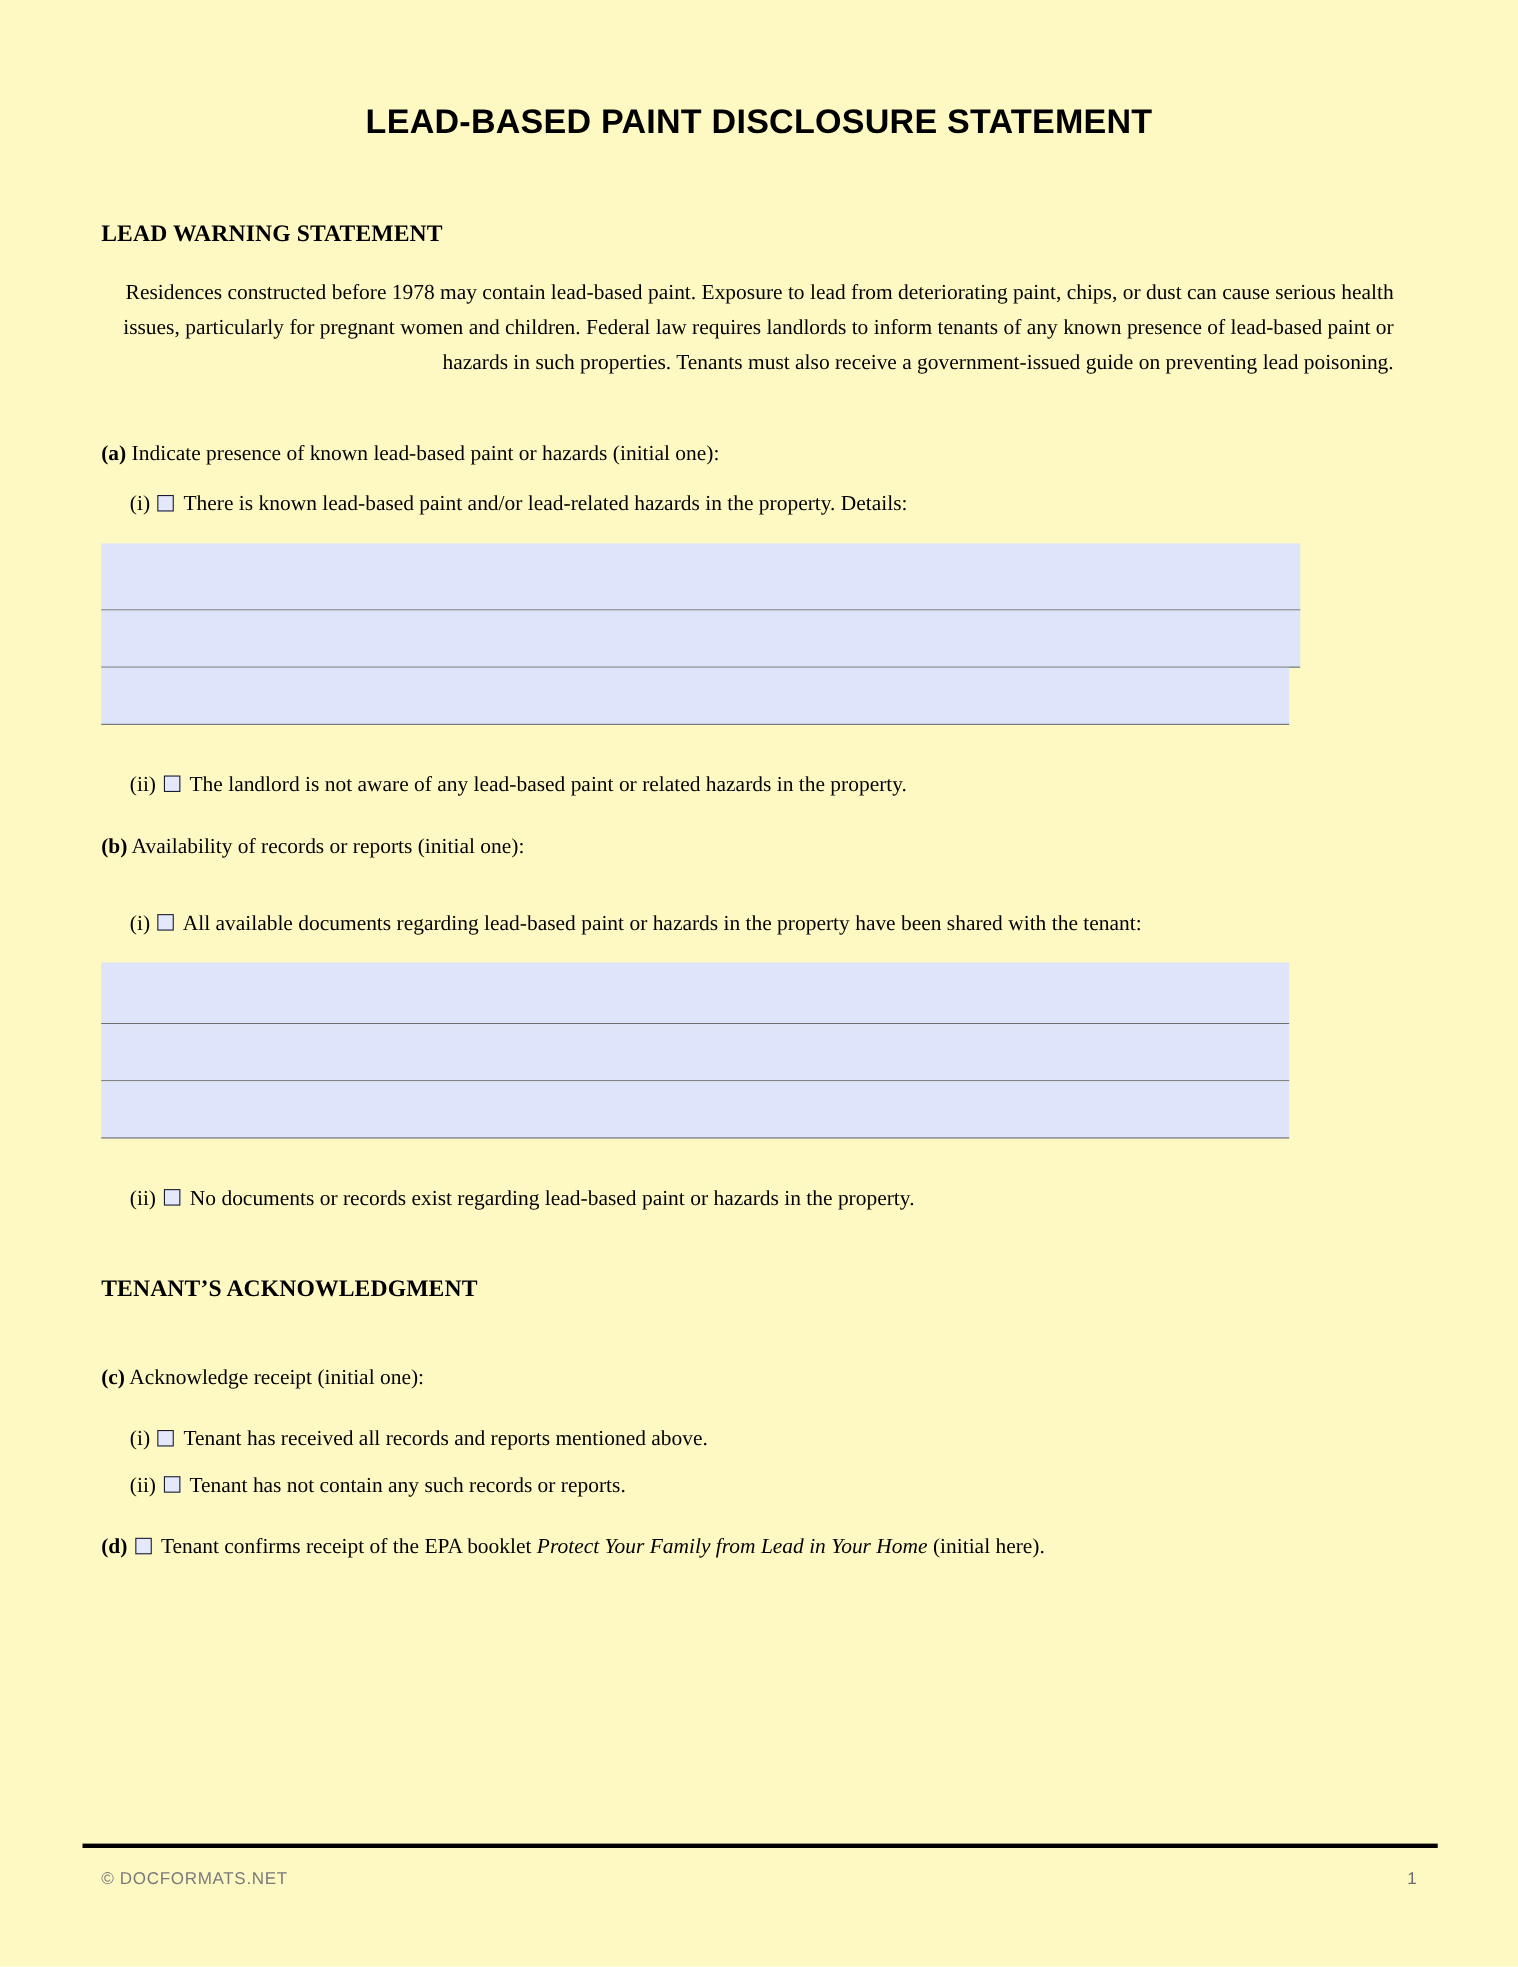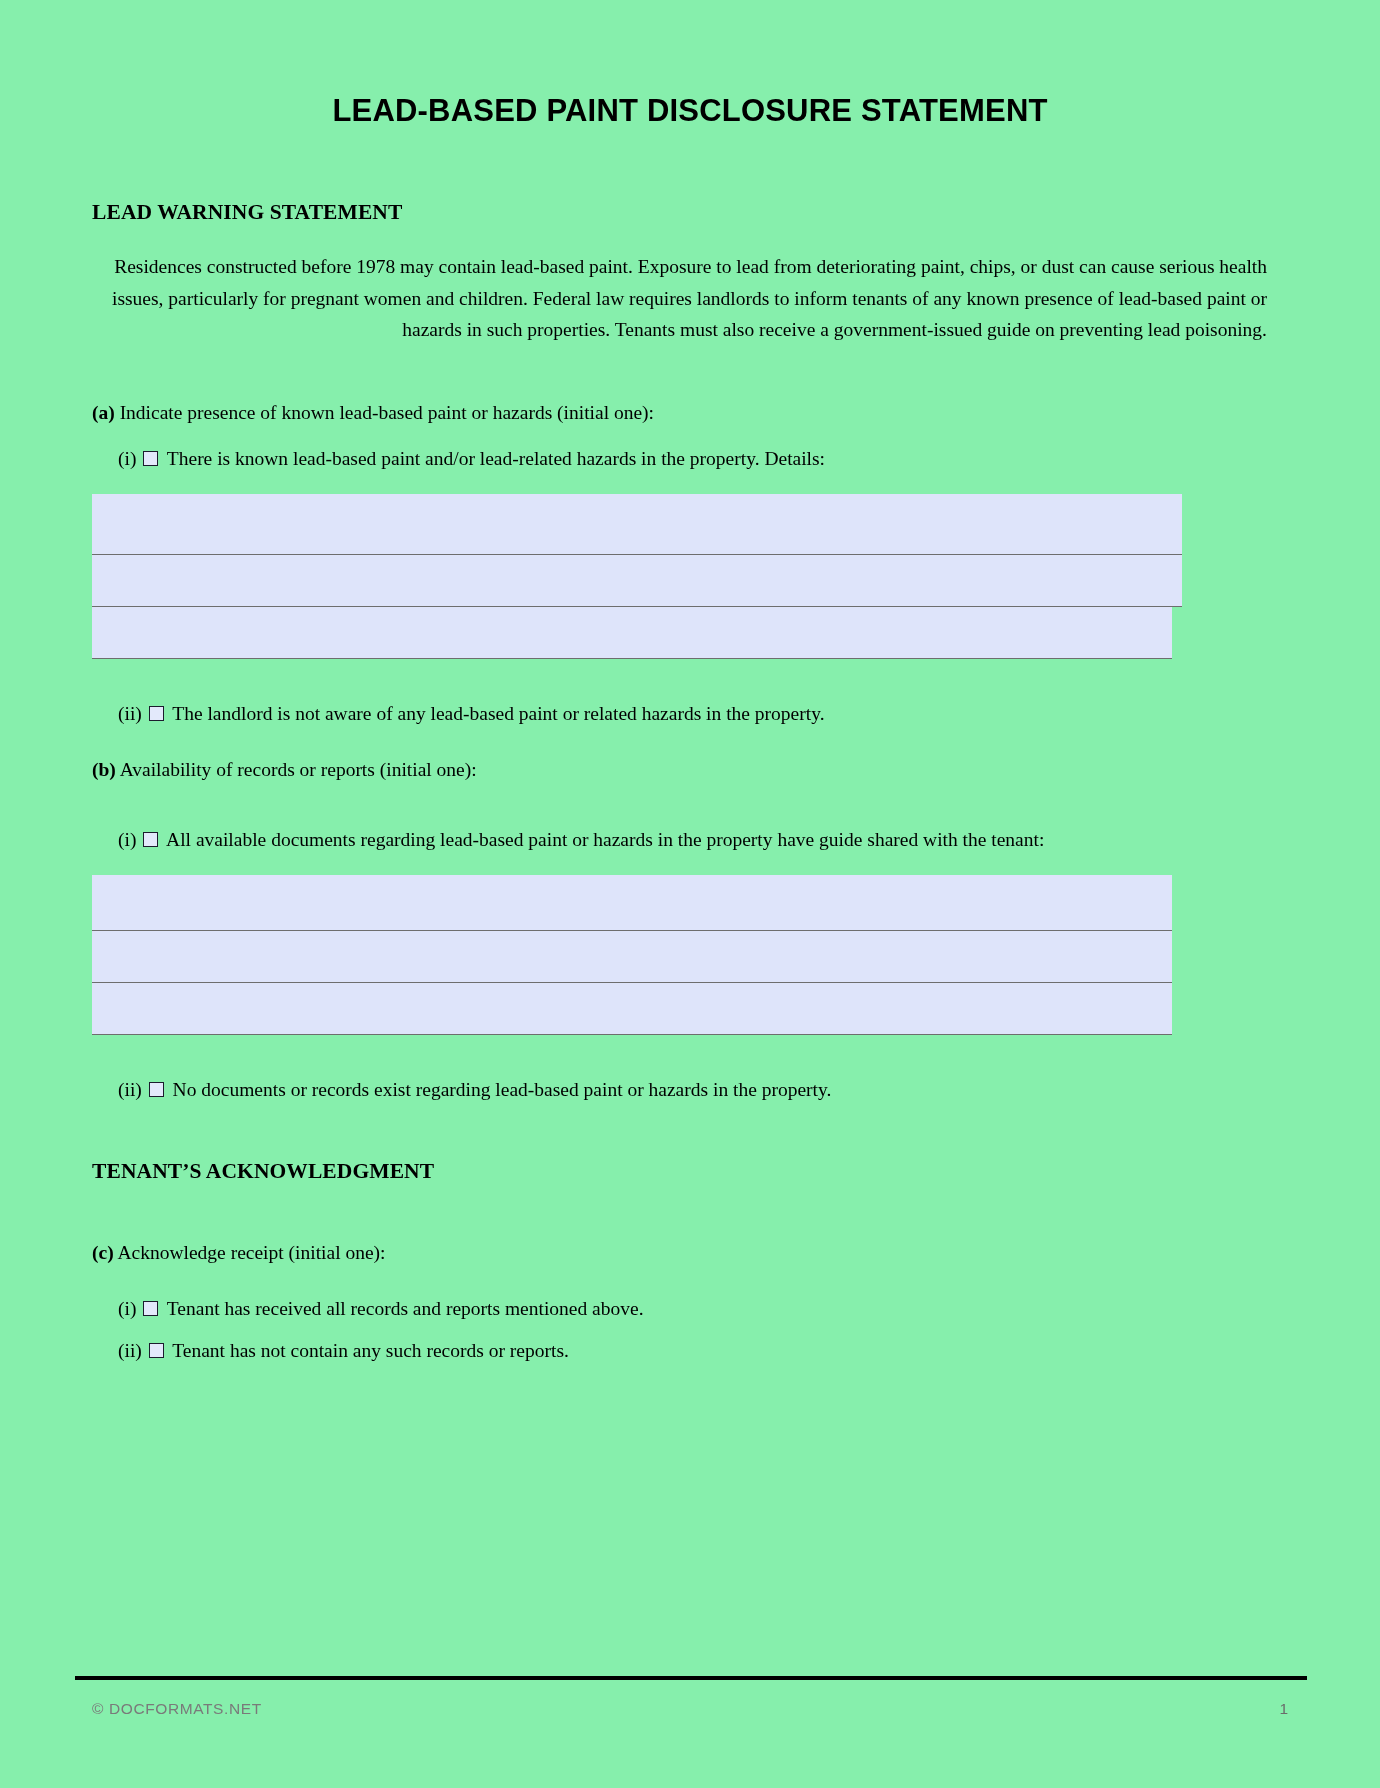--- a/index.html
+++ b/index.html
@@ -11,21 +11,21 @@
     width: 1380px;
     height: 1788px;
     position: relative;
     font-family: "Liberation Sans", sans-serif;
     color: #000000;
     -webkit-font-smoothing: antialiased;
   }
   .page {
     position: absolute;
     inset: 0;
-    background: #86efac;
+    background: #fef9c3;
   }
   .doc-title {
     position: absolute;
     top: 72px;
     left: 0;
     width: 1380px;
     text-align: center;
     font-size: 31px;
     font-weight: bold;
     letter-spacing: 0.2px;
@@ -155,21 +155,21 @@
     <div class="item-line bold-lead">
       <b>(b)</b>
       <span>Availability of records or reports (initial one):</span>
     </div>
 
     <div class="gap-lg"></div>
 
     <div class="item-line indent-1">
       <span>(i)</span>
       <span class="cbox"></span>
-      <span>All available documents regarding lead-based paint or hazards in the property have guide shared with the tenant:</span>
+      <span>All available documents regarding lead-based paint or hazards in the property have been shared with the tenant:</span>
     </div>
 
     <div class="field-group">
       <div class="field-row first" style="height:56px;width:1080px;"></div>
       <div class="field-row" style="height:52px;width:1080px;"></div>
       <div class="field-row" style="height:52px;width:1080px;"></div>
     </div>
 
     <div class="gap-lg"></div>
 
@@ -201,20 +201,27 @@
     <div style="height:12px;"></div>
 
     <div class="item-line indent-1">
       <span>(ii)</span>
       <span class="cbox"></span>
       <span>Tenant has not contain any such records or reports.</span>
     </div>
 
     <div class="gap-md"></div>
 
+    <div class="item-line bold-lead">
+      <b>(d)</b>
+      <span class="cbox"></span>
+      <span>Tenant confirms receipt of the EPA booklet</span>
+      <span class="italic">Protect Your Family from Lead in Your Home</span>
+      <span>(initial here).</span>
+    </div>
 
   </div>
 
   <div class="footer-rule"></div>
 
   <div class="footer">
     <span>© DOCFORMATS.NET</span>
     <span class="footer-page">1</span>
   </div>
 

